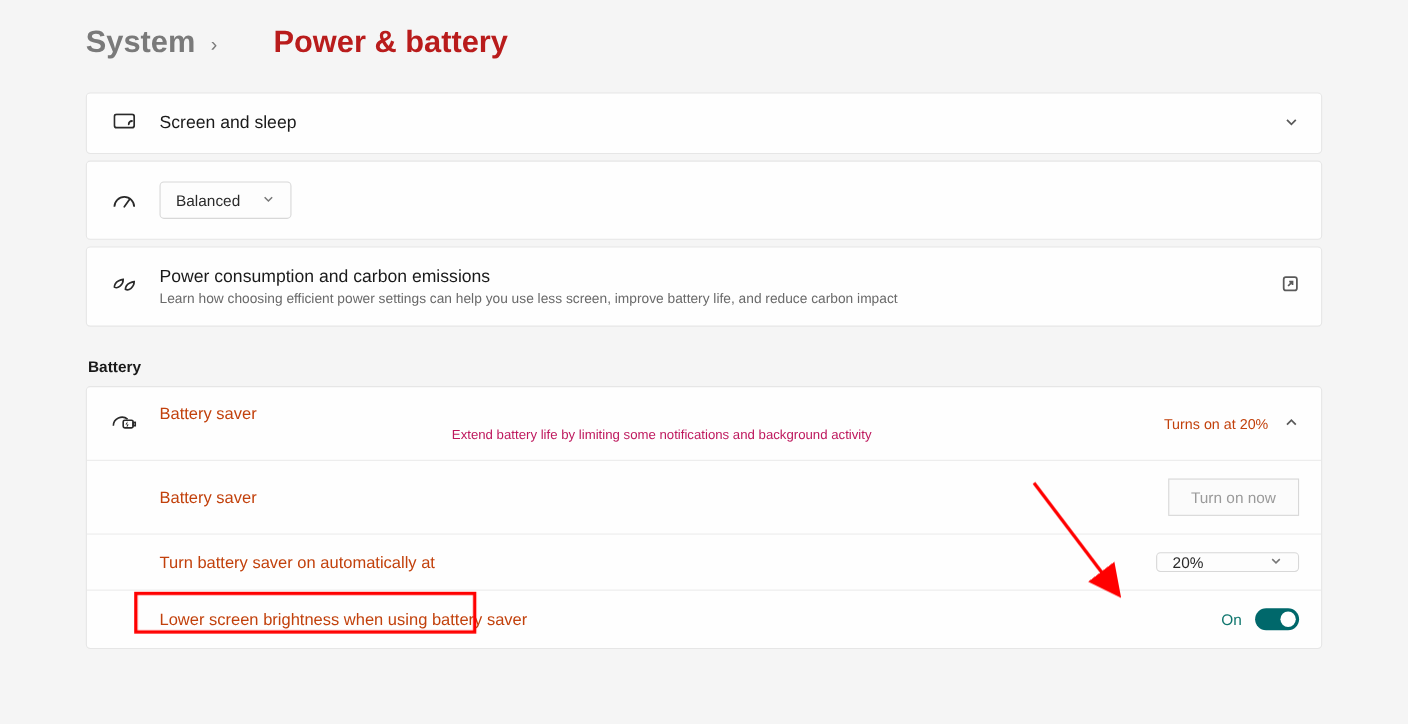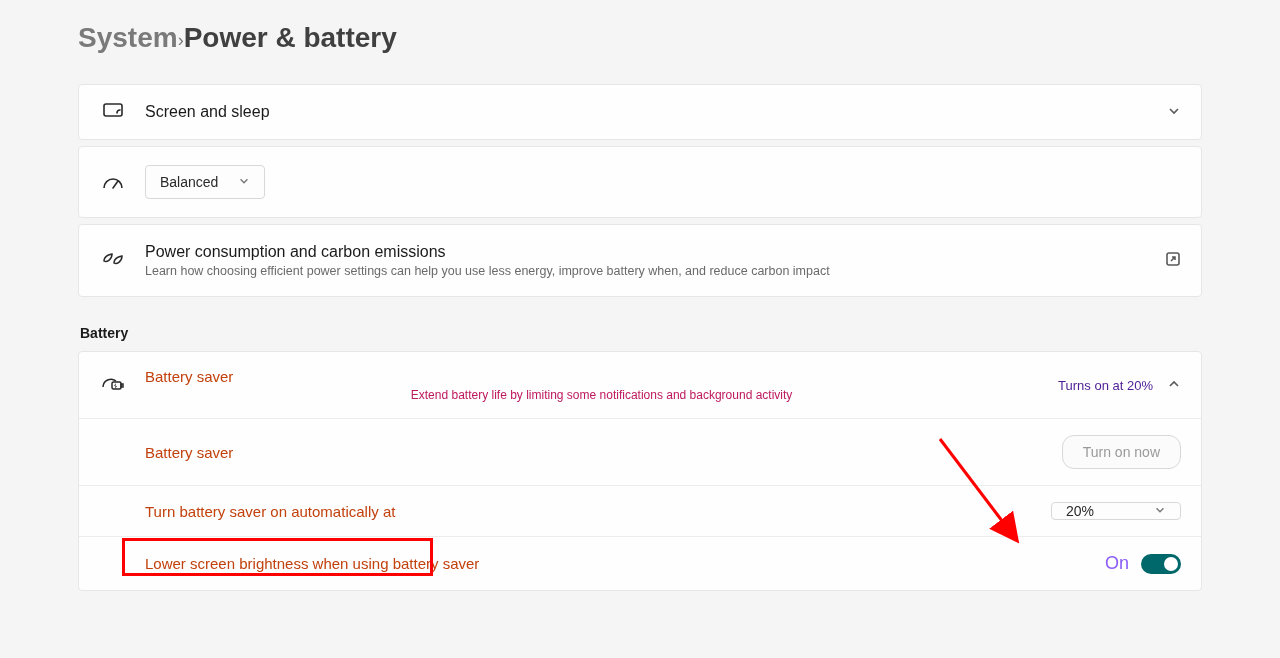--- a/index.html
+++ b/index.html
@@ -11,36 +11,38 @@
     width: 1280px;
     height: 658px;
     overflow: hidden;
   }
   .page {
     padding: 22px 78px 0 78px;
   }
   .breadcrumb {
     display: flex;
     align-items: center;
+    gap: 14px;
     margin-bottom: 30px;
   }
   .breadcrumb .parent {
     font-size: 28px;
     font-weight: 600;
     color: #7a7a7a;
   }
   .breadcrumb .chev {
     font-size: 18px;
     color: #7a7a7a;
     margin-top: 4px;
   }
   .breadcrumb .current {
     font-size: 28px;
     font-weight: 600;
-    color: #404040;
+    color: #b91c1c;
+    margin-left: 37px;
   }
   .card {
     background: #fefefe;
     border: 1px solid #e6e6e6;
     border-radius: 4px;
     margin-bottom: 6px;
     padding: 18px 20px;
     display: flex;
     align-items: center;
   }
@@ -111,34 +113,34 @@
   .row .icon-wrap {
     width: 28px; display:flex; justify-content:center; margin-right:18px; color:#2a2a2a;
   }
   .row .text { flex:1; }
   .row .title { font-size: 15px; color:#c2410c; }
   .row .sub { font-size: 12px; color:#be185d; margin-top:3px;text-align:center; }
   .row .right { display:flex; align-items:center; gap:14px; }
   .indent { padding-left: 46px; }
   .status-text {
     font-size: 13px;
-    color: #4c1d95;
+    color: #c2410c;
   }
   .btn {
     border: 1px solid #d8d8d8;
     background: #fbfbfb;
-    border-radius: 12px;
+    border-radius: 0;
     padding: 8px 20px;
     font-size: 14px;
     color: #9a9a9a;
   }
   .toggle {
     display:flex; align-items:center; gap:12px;
   }
-  .toggle-label { font-size: 18px; color:#8b5cf6; }
+  .toggle-label { font-size: 14px; color:#0f766e; }
   .switch {
     width: 40px; height: 20px; border-radius: 10px;
     background: #00686b;
     position: relative;
   }
   .switch .knob {
     position:absolute; right:3px; top:3px; width:14px; height:14px;
     border-radius:50%; background:#fff;
   }
   .dropdown.small { min-width: 130px; padding: 0 14px; }
@@ -205,21 +207,21 @@
 
   <div class="card">
     <span class="icon-wrap">
       <svg width="22" height="18" viewBox="0 0 22 18" fill="none" stroke="currentColor" stroke-width="1.5">
         <path d="M2 9 C2 3 10 2 10 2 C10 7 5 11 2 9 Z"></path>
         <path d="M12 11 C12 5 20 4 20 4 C20 9 15 13 12 11 Z"></path>
       </svg>
     </span>
     <div class="text">
       <div class="title">Power consumption and carbon emissions</div>
-      <div class="sub">Learn how choosing efficient power settings can help you use less energy, improve battery when, and reduce carbon impact</div>
+      <div class="sub">Learn how choosing efficient power settings can help you use less screen, improve battery life, and reduce carbon impact</div>
     </div>
     <div class="right">
       <span class="linkout">
         <svg width="16" height="16" viewBox="0 0 16 16" fill="none" stroke="currentColor" stroke-width="1.6">
           <rect x="2" y="2" width="12" height="12" rx="2"></rect>
           <path d="M6 10 L10 6 M7 6 H10 V9"></path>
         </svg>
       </span>
     </div>
   </div>

